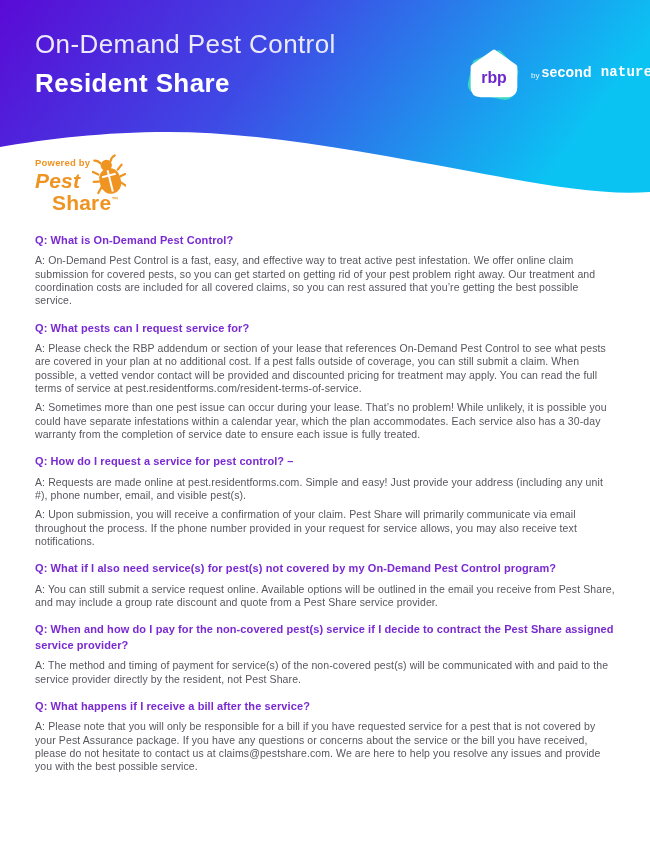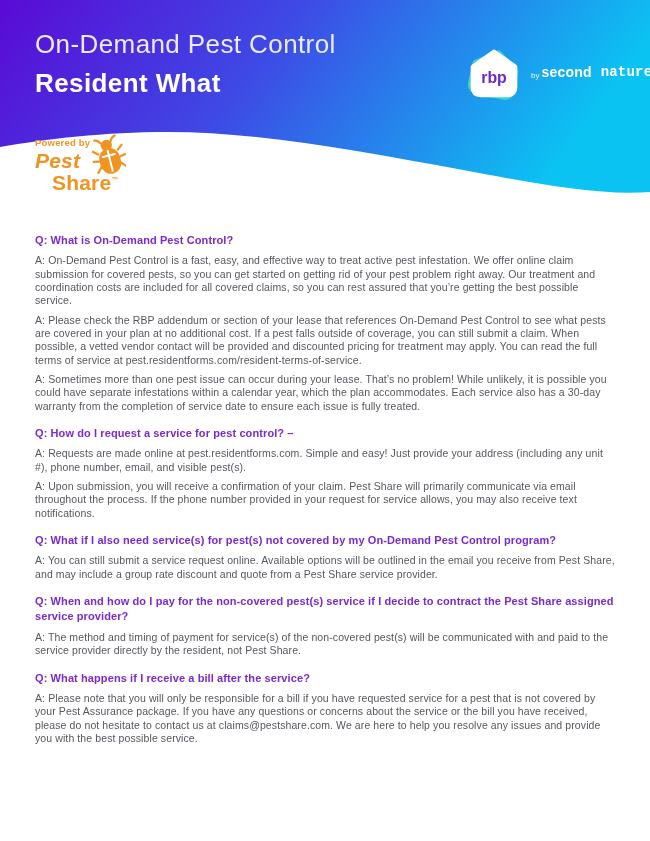--- a/index.html
+++ b/index.html
@@ -32,21 +32,21 @@
   
   .brand { position: absolute; left: 466px; top: 44px; display: flex; align-items: center; gap: 9px; }
   .rbp-badge { width: 56px; height: 58px; display: block; }
   .rbp-text { font-family: "Liberation Sans", sans-serif; font-weight: 700; font-size: 17px; fill: var(--rbp-purple, #6d28cc); }
   .sn-lockup { display: flex; align-items: flex-start; gap: 2px; color: #ffffff; }
   .sn-by { font-size: 8px; font-weight: 400; margin-top: 4px; opacity: 0.9; }
   .sn-words { display: flex; flex-direction: row; font-size: 14px; font-weight: 700; line-height: 11.5px; letter-spacing: 0.2px; }
   .sn-words .w2 { padding-left: 9px; font-family: Liberation Mono, monospace; }
 
   
-  .powered { position: absolute; left: 35px; top: 137px; color: var(--orange, #ef9421); width: 120px; }
+  .powered { position: absolute; left: 35px; top: 157px; color: var(--orange, #ef9421); width: 120px; }
   .powered-by { font-size: 9.5px; font-weight: 600; letter-spacing: 0.2px; }
   .ps-line1 { font-size: 21px; font-weight: 700; line-height: 19px; margin-top: 3px; letter-spacing: 0.2px; font-style: italic; }
   .ps-line2 { font-size: 21px; font-weight: 700; line-height: 19px; margin-left: 17px; letter-spacing: 0.2px; }
   .ps-line2 sup { font-size: 7px; font-weight: 700; }
   .beetle { position: absolute; left: 57px; top: -3px; width: 34px; height: 44px; }
 
   
   .faq-list { margin: 21px 33px 0 35px; }
   .faq-item .q {
     font-size: 11px; font-weight: 700; color: var(--question, #7a2ad2);
@@ -70,21 +70,21 @@
           <stop class="stop1" offset="0"></stop>
           <stop class="stop2" offset="0.45"></stop>
           <stop class="stop3" offset="1"></stop>
         </linearGradient>
       </defs>
       <path d="M0,0 H650 V192 C600,196 538,184 463,170 C368,153 262,132 168,132 C104,132 46,139 0,147 Z" fill="url(#hg)"></path>
     </svg>
 
     <div class="hero-titles">
       <div class="hero-title1">On-Demand Pest Control</div>
-      <div class="hero-title2">Resident What</div>
+      <div class="hero-title2">Resident Share</div>
     </div>
 
     <div class="brand">
       <svg class="rbp-badge" viewBox="0 0 60 62" aria-hidden="true">
         <g transform="translate(0,2)">
           <path d="M30,7 L52,22.5 V44 Q52,52 44,52 H16 Q8,52 8,44 V22.5 Z" transform="rotate(13 30 30)" fill="var(--teal, #3bd4c6)" stroke="var(--teal, #3bd4c6)" stroke-width="6" stroke-linejoin="round"></path>
           <path d="M30,7 L52,22.5 V44 Q52,52 44,52 H16 Q8,52 8,44 V22.5 Z" fill="#ffffff" stroke="#ffffff" stroke-width="6" stroke-linejoin="round"></path>
           <text class="rbp-text" x="30" y="40" text-anchor="middle">rbp</text>
         </g>
       </svg>
@@ -121,20 +121,21 @@
       </svg>
     </div>
   </header>
 
   <main class="faq-list">
     <section class="faq-item">
       <h2 class="q">Q: What is On-Demand Pest Control?</h2>
       <p class="a">A: On-Demand Pest Control is a fast, easy, and effective way to treat active pest infestation. We offer online claim submission for covered pests, so you can get started on getting rid of your pest problem right away. Our treatment and coordination costs are included for all covered claims, so you can rest assured that you’re getting the best possible service.</p>
     </section>
     <section class="faq-item">
+      <h2 class="q">Q: What pests can I request service for?</h2>
       <p class="a">A: Please check the RBP addendum or section of your lease that references On-Demand Pest Control to see what pests are covered in your plan at no additional cost. If a pest falls outside of coverage, you can still submit a claim. When possible, a vetted vendor contact will be provided and discounted pricing for treatment may apply. You can read the full terms of service at pest.residentforms.com/resident-terms-of-service.</p>
     </section>
     <section class="faq-item">
       <p class="a">A: Sometimes more than one pest issue can occur during your lease. That’s no problem! While unlikely, it is possible you could have separate infestations within a calendar year, which the plan accommodates. Each service also has a 30-day warranty from the completion of service date to ensure each issue is fully treated.</p>
     </section>
     <section class="faq-item">
       <h2 class="q">Q: How do I request a service for pest control? –</h2>
       <p class="a">A: Requests are made online at pest.residentforms.com. Simple and easy! Just provide your address (including any unit #), phone number, email, and visible pest(s).</p>
     </section>
     <section class="faq-item">

